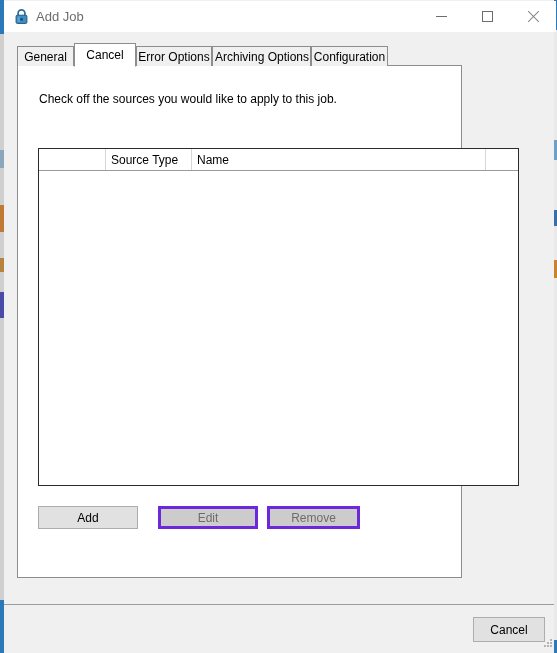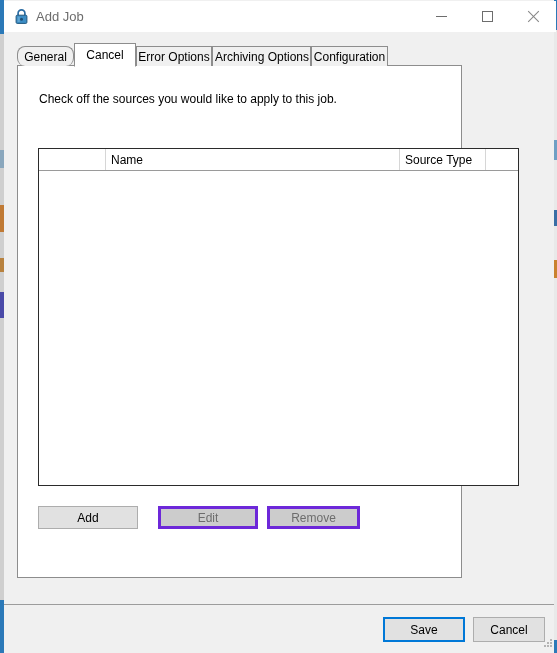--- a/index.html
+++ b/index.html
@@ -336,21 +336,21 @@
       <span class="glyph-max"></span>
     </button>
     <button class="win-btn" id="btn-close">
       <span class="glyph-close"></span>
     </button>
   </div>
 
   <div id="client">
 
     <div id="tabstrip">
-      <div class="tab" style="left:0px;width:57px;border-radius:8px;">
+      <div class="tab" style="left:0px;width:57px;">
           <span>General</span>
         </div>
       <div class="tab selected" style="left:57px;width:62px;">
           <span>Cancel</span>
         </div>
       <div class="tab" style="left:119px;width:76px;">
           <span>Error Options</span>
         </div>
       <div class="tab" style="left:195px;width:99px;padding-left:8px;">
           <span>Archiving Options</span>
@@ -360,37 +360,36 @@
         </div>
     </div>
 
     <div id="tabpage">
 
       <div id="instruction">Check off the sources you would like to apply to this job.</div>
 
       <div id="listview">
         <div id="lv-header">
           <div class="lv-col c-check"></div>
+          <div class="lv-col c-type">Source Type</div>
           <div class="lv-col c-name">Name</div>
-          <div class="lv-col c-type">Source Type</div>
           <div class="lv-col c-tail"></div>
         </div>
         <div id="lv-body"></div>
       </div>
 
       <button class="btn enabled" id="btn-add">Add</button>
       <button class="btn disabled" id="btn-edit">Edit</button>
       <button class="btn disabled" id="btn-remove">Remove</button>
 
     </div>
   </div>
 
   <div id="bottom-sep"></div>
   <div id="bottombar">
-    <button class="dlg-btn" id="btn-save">Save</button>
     <button class="dlg-btn" id="btn-cancel">Cancel</button>
   </div>
 
   <div id="resize-grip">
     <svg width="12" height="12" viewBox="0 0 12 12">
       <rect x="8" y="2" width="2" height="2" fill="#b4b4b4"></rect>
       <rect x="8" y="5" width="2" height="2" fill="#b4b4b4"></rect>
       <rect x="5" y="5" width="2" height="2" fill="#b4b4b4"></rect>
       <rect x="8" y="8" width="2" height="2" fill="#b4b4b4"></rect>
       <rect x="5" y="8" width="2" height="2" fill="#b4b4b4"></rect>

